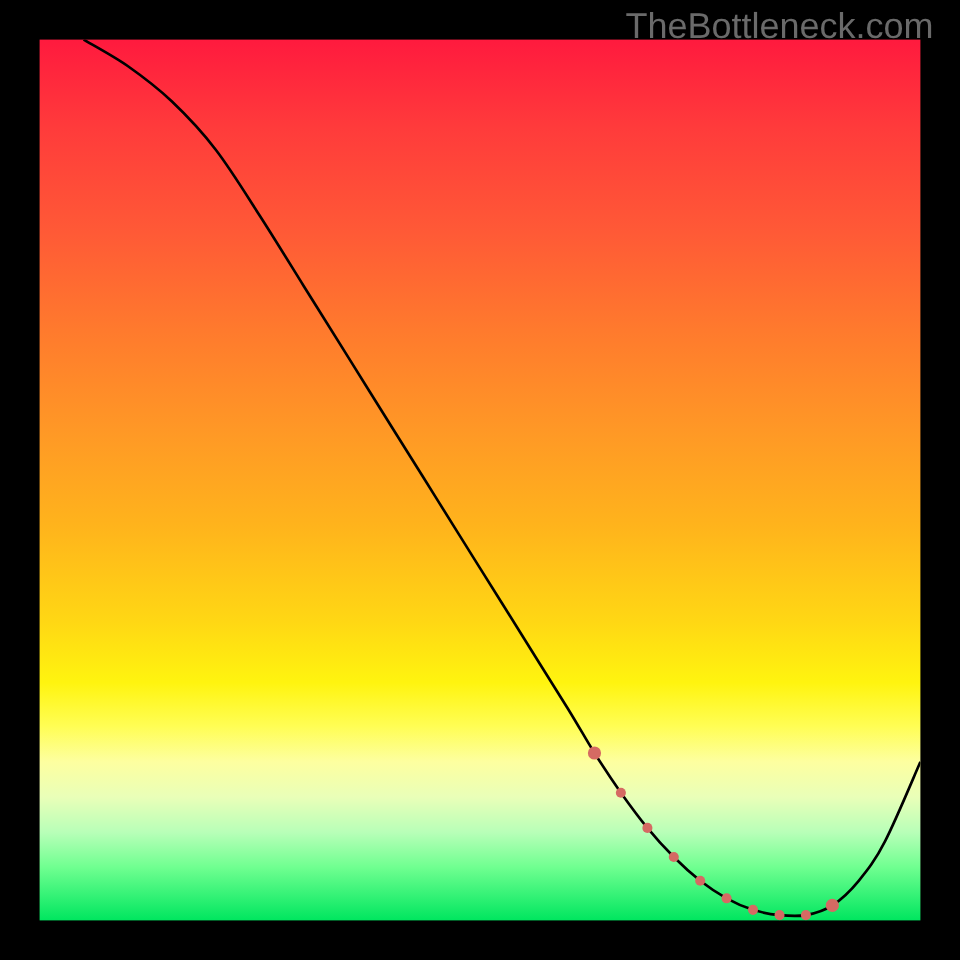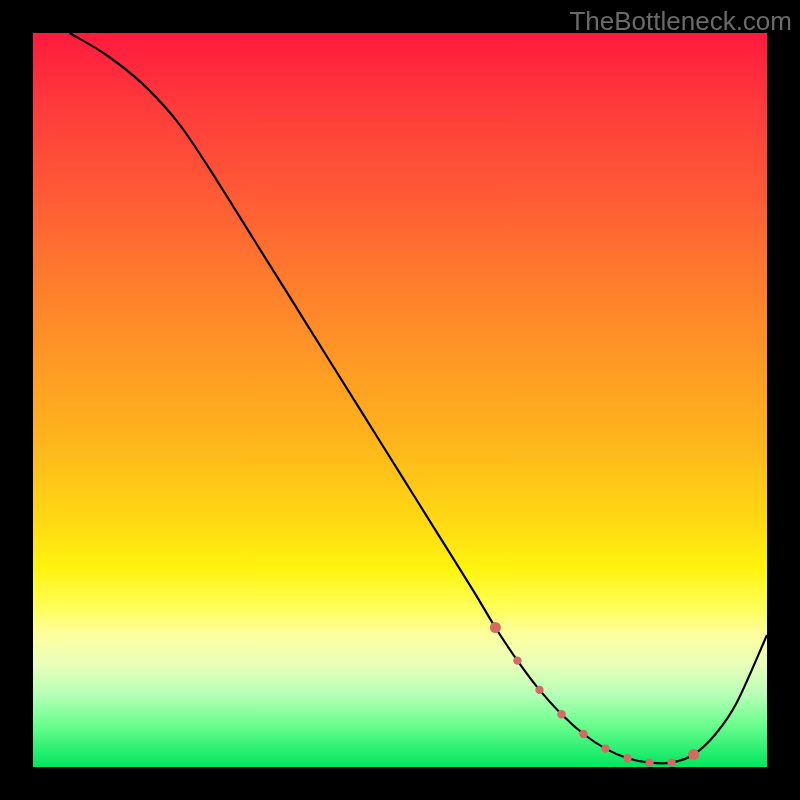--- a/index.html
+++ b/index.html
@@ -36,23 +36,23 @@
       #fffe55 78%,
       #fdffa0 82%,
       #e9ffb8 86%,
       #b8ffb8 90%,
       #6fff90 94%,
       #00e65f 100%);
   }
   .watermark {
     position: absolute;
     top: 6px;
-    right: 8px;
+    right: 22px;
     font-family: Arial, Helvetica, sans-serif;
-    font-size: 26px;
+    font-size: 30px;
     font-weight: 400;
     color: #6a6a6a;
     letter-spacing: 0px;
     user-select: none;
   }
   svg.curve {
     position: absolute;
     left: 0;
     top: 0;
     width: 734px;

